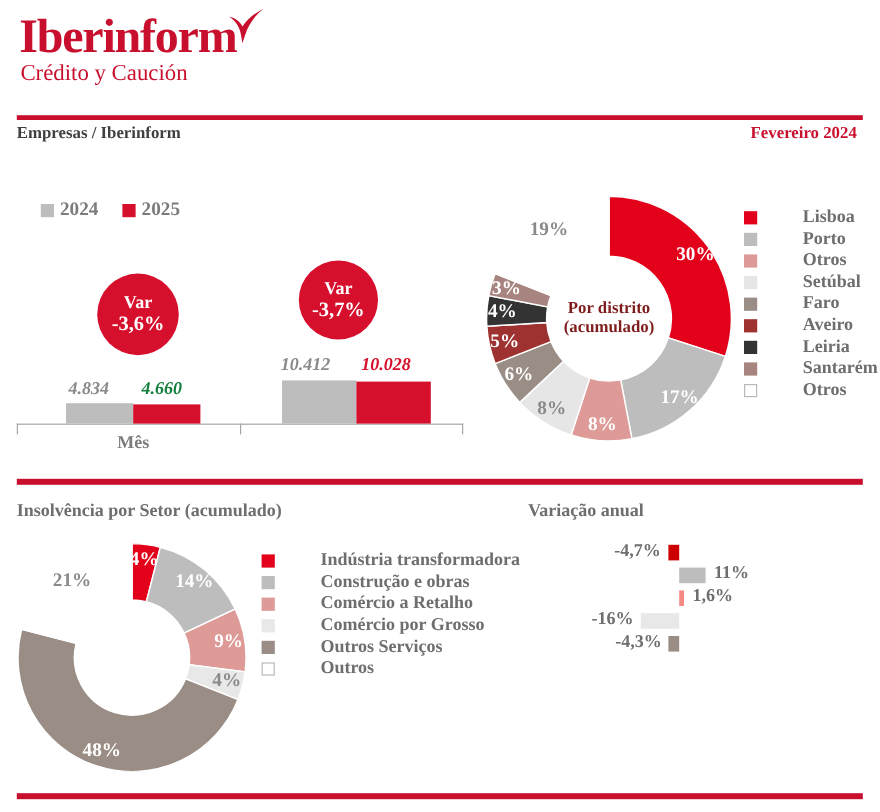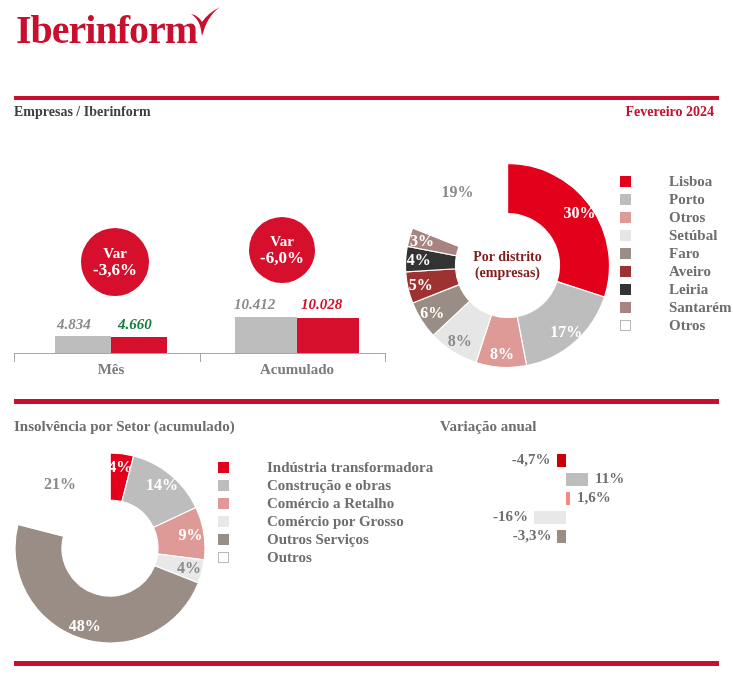--- a/index.html
+++ b/index.html
@@ -113,28 +113,37 @@
     position:absolute;font-family:"Liberation Serif", serif;font-weight:bold;
     font-size:15px;color:#6e6e6e;white-space:nowrap;
   }
 </style>
 </head>
 <body>
 
 <div class="page">
 
   <div class="logo-word">Iberinform</div>
+  <div class="logo-sub">Crédito y Caución</div>
   <svg class="logo-swoosh" viewBox="0 0 40 34">
     <path d="M38 1 C30 5, 24 10, 20 16 C18 12, 14 9, 9 8 C15 12, 18 17, 19 24 L20 30 L22 24 C25 14, 31 6, 38 1 Z" fill="#c8102e"></path>
   </svg>
 
   <div class="rule rule-top"></div>
   <div class="crumb">Empresas / Iberinform</div>
   <div class="period">Fevereiro 2024</div>
 
+  <div class="yearlegend">
+    <span class="li">
+      <span class="swatch" style="background:#bdbdbd"></span><span class="lbl">2024</span>
+    </span>
+    <span class="li">
+      <span class="swatch" style="background:#d60f2c"></span><span class="lbl">2025</span>
+    </span>
+  </div>
 
   <div class="barchart">
     <div class="axis"></div>
     <div class="tick" style="left:14px;"></div>
     <div class="tick" style="left:200px;"></div>
     <div class="tick" style="left:385px;"></div>
 
     <div class="grp" style="left:55px;width:112px;bottom:42px;height:156px;">
       <div class="bar" style="left:0;width:56px;height:17px;background:#bdbdbd;"></div>
       <div class="bar" style="left:56px;width:56px;height:16px;background:#d60f2c;"></div>
@@ -142,47 +151,46 @@
     <div class="barlabel" style="left:57px;top:161px;color:#8a8a8a;">4.834</div>
     <div class="barlabel" style="left:118px;top:161px;color:#15803d;">4.660</div>
     <div class="catlabel" style="left:55px;width:112px;">Mês</div>
 
     <div class="grp" style="left:235px;width:124px;bottom:42px;height:156px;">
       <div class="bar" style="left:0;width:62px;height:36px;background:#bdbdbd;"></div>
       <div class="bar" style="left:62px;width:62px;height:35px;background:#d60f2c;"></div>
     </div>
     <div class="barlabel" style="left:234px;top:141px;color:#8a8a8a;">10.412</div>
     <div class="barlabel" style="left:301px;top:141px;color:#d60f2c;">10.028</div>
-    <div class="catlabel" style="left:235px;width:124px;">Acumulado</div>
 
     <div class="varbubble" style="left:81px;top:73px;width:68px;height:68px;font-size:15px;">
       <span>Var</span>
       <span style="font-size:17px;">-3,6%</span>
     </div>
     <div class="varbubble" style="left:249px;top:62px;width:66px;height:66px;font-size:15px;">
       <span>Var</span>
-      <span style="font-size:17px;">-6,0%</span>
+      <span style="font-size:17px;">-3,7%</span>
     </div>
   </div>
 
   <div class="donut-wrap" style="left:405px;top:163px;width:205px;height:205px;">
     <svg id="donut-distrito" width="205" height="205" viewBox="0 0 205 205">
         <path d="M102.5 0.5 A102 102 0 0 1 199.50776466210567 134.01973342624464 L151.954938847348 118.56888370749726 A52 52 0 0 0 102.5 50.5 Z" fill="#e2001a" stroke="#ffffff" stroke-width="1.2"></path>
         <path d="M199.50776466210567 134.01973342624464 A102 102 0 0 1 121.61289408774394 202.69329957432623 L112.24382835845769 153.57893703789182 A52 52 0 0 0 151.954938847348 118.56888370749726 Z" fill="#bdbdbd" stroke="#ffffff" stroke-width="1.2"></path>
         <path d="M121.61289408774394 202.69329957432623 A102 102 0 0 1 70.98026657375537 199.50776466210567 L86.43111629250274 151.954938847348 A52 52 0 0 0 112.24382835845769 153.57893703789182 Z" fill="#dd9a96" stroke="#ffffff" stroke-width="1.2"></path>
         <path d="M70.98026657375537 199.50776466210567 A102 102 0 0 1 28.145200003016015 172.32380480472622 L64.59363137408658 138.0964495082918 A52 52 0 0 0 86.43111629250274 151.954938847348 Z" fill="#e6e6e6" stroke="#ffffff" stroke-width="1.2"></path>
         <path d="M28.145200003016015 172.32380480472622 A102 102 0 0 1 7.662798439398358 140.04870437383713 L54.151622733810925 121.64247673960324 A52 52 0 0 0 64.59363137408658 138.0964495082918 Z" fill="#9a8d85" stroke="#ffffff" stroke-width="1.2"></path>
         <path d="M7.662798439398358 140.04870437383713 A102 102 0 0 1 0.7012737003163068 108.90463299199003 L50.60261012172988 105.76510701552434 A52 52 0 0 0 54.151622733810925 121.64247673960324 Z" fill="#9e3231" stroke="#ffffff" stroke-width="1.2"></path>
         <path d="M0.7012737003163068 108.90463299199003 A102 102 0 0 1 2.306700425673725 83.3871059122562 L51.421062962108174 92.75617164154238 A52 52 0 0 0 50.60261012172988 105.76510701552434 Z" fill="#333333" stroke="#ffffff" stroke-width="1.2"></path>
         <path d="M2.306700425673725 83.3871059122562 A102 102 0 0 1 7.662798439398344 64.9512956261629 L54.15162273381092 83.35752326039677 A52 52 0 0 0 51.421062962108174 92.75617164154238 Z" fill="#a88480" stroke="#ffffff" stroke-width="1.2"></path>
         <path d="M7.662798439398344 64.9512956261629 A102 102 0 0 1 102.49999999999999 0.5 L102.49999999999999 50.5 A52 52 0 0 0 54.15162273381092 83.35752326039677 Z" fill="#ffffff" stroke="#ffffff" stroke-width="1.2"></path>
       </svg>
     <div class="donut-center">
       <div>Por distrito</div>
-      <div>(empresas)</div>
+      <div>(acumulado)</div>
     </div>
     <div id="donut-distrito-labels">
         <div class="donut-label" style="left: 174.503px; top: 50.1871px; color: rgb(255, 255, 255); font-size: 16px;">30%</div>
         <div class="donut-label" style="left: 161.357px; top: 169.26px; color: rgb(255, 255, 255); font-size: 16px;">17%</div>
         <div class="donut-label" style="left: 96.9116px; top: 191.324px; color: rgb(255, 255, 255); font-size: 16px;">8%</div>
         <div class="donut-label" style="left: 54.8114px; top: 177.645px; color: rgb(138, 138, 138); font-size: 16px;">8%</div>
         <div class="donut-label" style="left: 27.3548px; top: 150.189px; color: rgb(255, 255, 255); font-size: 16px;">6%</div>
         <div class="donut-label" style="left: 15.6434px; top: 121.915px; color: rgb(255, 255, 255); font-size: 16px;">5%</div>
         <div class="donut-label" style="left: 13.6756px; top: 96.9116px; color: rgb(255, 255, 255); font-size: 16px;">4%</div>
         <div class="donut-label" style="left: 17.0339px; top: 77.6698px; color: rgb(255, 255, 255); font-size: 16px;">3%</div>
@@ -281,17 +289,17 @@
   <div class="varchart" id="varchart">
       <div class="vbar" style="top: 4px; left: 126.6px; width: 9.4px; background: rgb(204, 0, 0);"></div>
       <div class="vlab" style="top: 1px; left: 120.6px; transform: translateX(-100%);">-4,7%</div>
       <div class="vbar" style="top: 23px; left: 136px; width: 22px; background: rgb(189, 189, 189);"></div>
       <div class="vlab" style="top: 20px; left: 165px;">11%</div>
       <div class="vbar" style="top: 42px; left: 136px; width: 4px; background: rgb(245, 138, 132);"></div>
       <div class="vlab" style="top: 39px; left: 147px;">1,6%</div>
       <div class="vbar" style="top: 61px; left: 104px; width: 32px; background: rgb(232, 232, 232);"></div>
       <div class="vlab" style="top: 58px; left: 98px; transform: translateX(-100%);">-16%</div>
       <div class="vbar" style="top: 80px; left: 127.4px; width: 8.6px; background: rgb(154, 141, 133);"></div>
-      <div class="vlab" style="top: 77px; left: 121.4px; transform: translateX(-100%);">-3,3%</div>
+      <div class="vlab" style="top: 77px; left: 121.4px; transform: translateX(-100%);">-4,3%</div>
     </div>
 
   <div class="rule rule-bot"></div>
 </div>
 
 </body></html>

